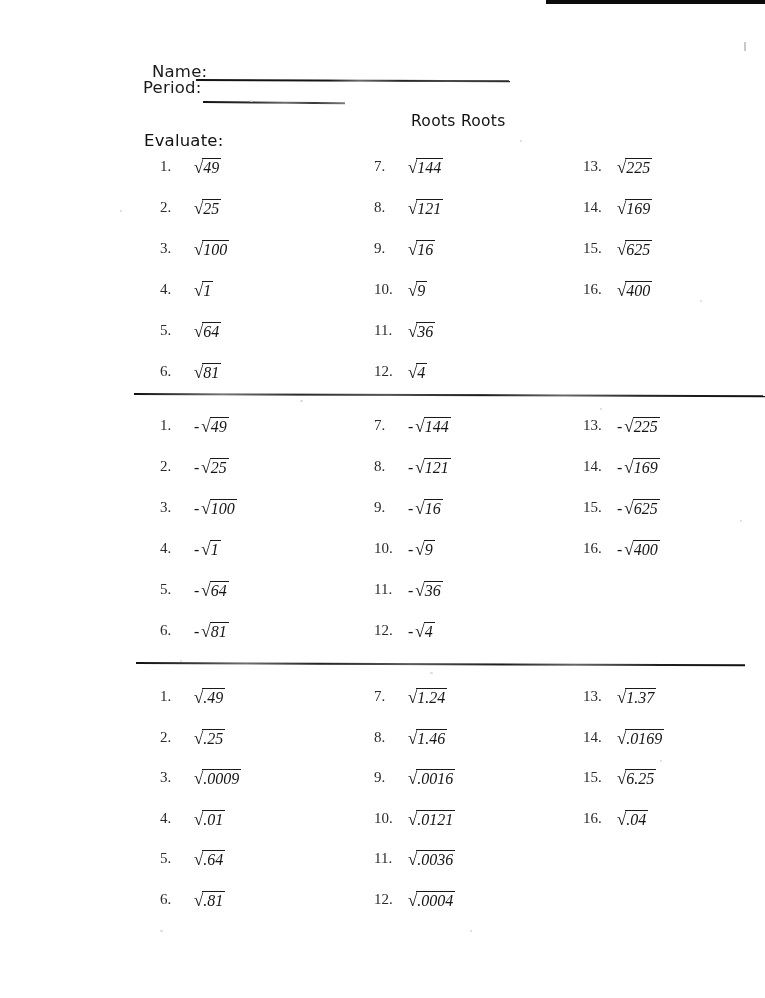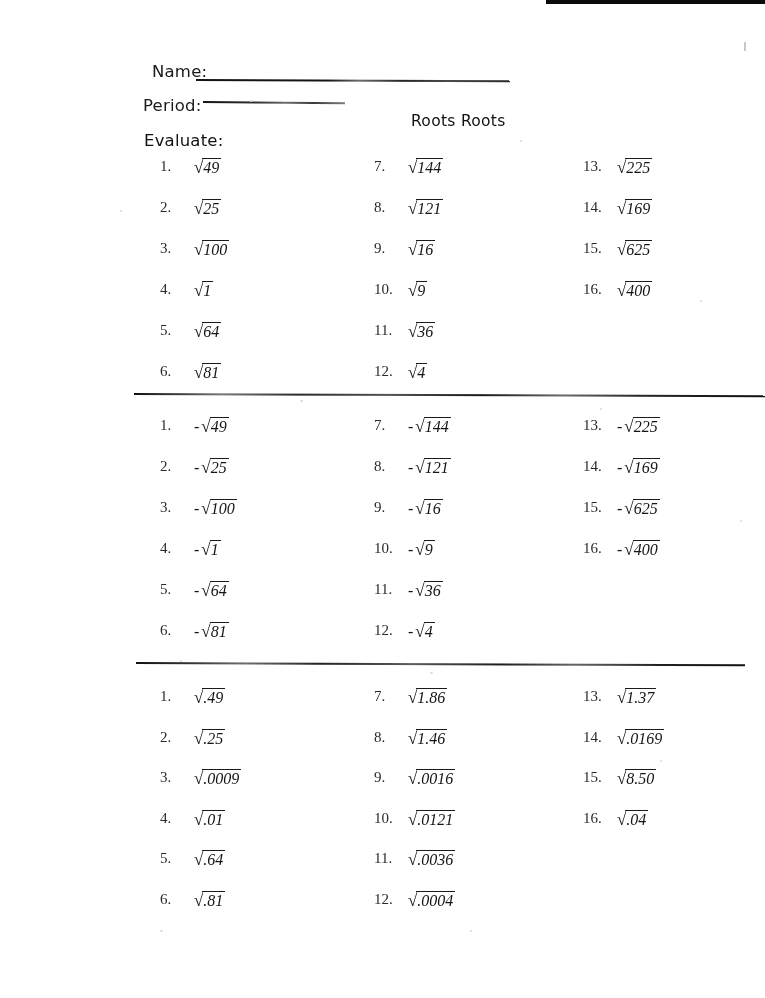--- a/index.html
+++ b/index.html
@@ -38,21 +38,21 @@
   
   .hdr-label {
     position: absolute;
     font-family: "DejaVu Sans", sans-serif;
     font-size: 16.5px;
     letter-spacing: 0.2px;
     color: #1a1a1a;
     white-space: nowrap;
   }
   .name-label { left: 152px; top: 62px; }
-  .period-label { left: 143px; top: 96px; }
+  .period-label { left: 143px; top: 78px; }
 
   .rule {
     position: absolute;
     background: #151515;
     transform-origin: left center;
   }
   .name-rule {
     left: 196px; top: 79px; width: 314px; height: 1.6px;
     transform: rotate(0.22deg);
     background: linear-gradient(to right,#141414 0%,#141414 42%,#6b6b6b 52%,#242424 66%,#4a4a4a 80%,#2a2a2a 100%);
@@ -528,21 +528,21 @@
             <span class="check">√</span>
             <span class="radicand">.81</span>
           </span>
         </span>
       </div>
       <div class="item" style="left: 374px; top: 688px;">
         <span class="num">7.</span>
         <span class="expr">
           <span class="radical">
             <span class="check">√</span>
-            <span class="radicand">1.86</span>
+            <span class="radicand">1.24</span>
           </span>
         </span>
       </div>
       <div class="item" style="left: 374px; top: 728.5px;">
         <span class="num">8.</span>
         <span class="expr">
           <span class="radical">
             <span class="check">√</span>
             <span class="radicand">1.46</span>
           </span>
@@ -600,21 +600,21 @@
             <span class="check">√</span>
             <span class="radicand">.0169</span>
           </span>
         </span>
       </div>
       <div class="item" style="left: 583px; top: 769px;">
         <span class="num">15.</span>
         <span class="expr">
           <span class="radical">
             <span class="check">√</span>
-            <span class="radicand">8.50</span>
+            <span class="radicand">6.25</span>
           </span>
         </span>
       </div>
       <div class="item" style="left: 583px; top: 809.5px;">
         <span class="num">16.</span>
         <span class="expr">
           <span class="radical">
             <span class="check">√</span>
             <span class="radicand">.04</span>
           </span>

